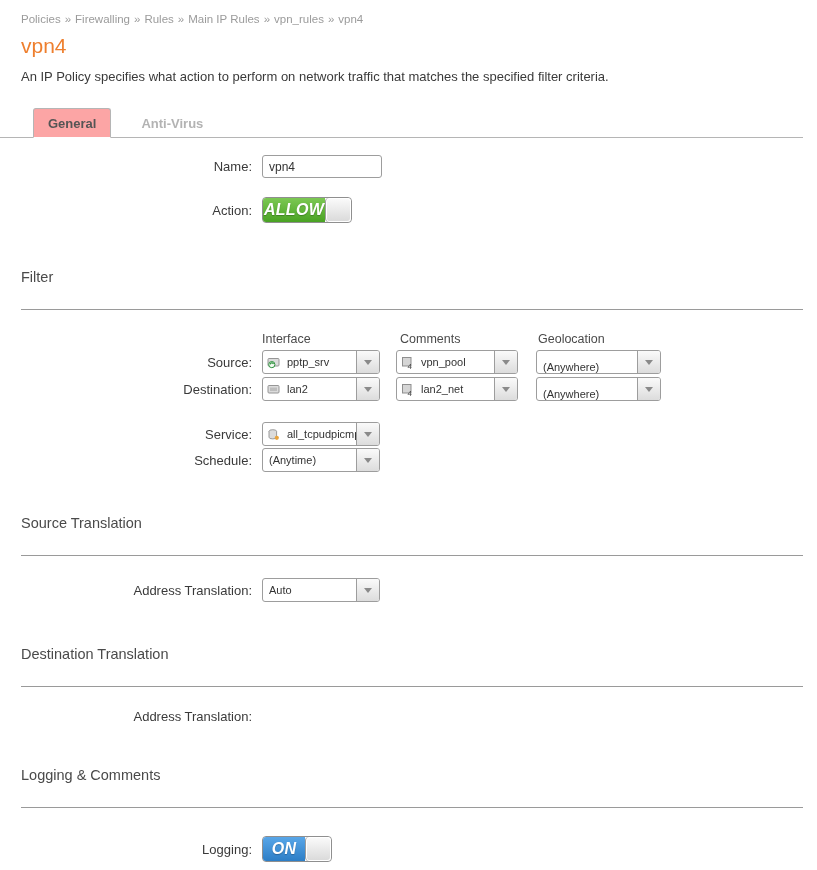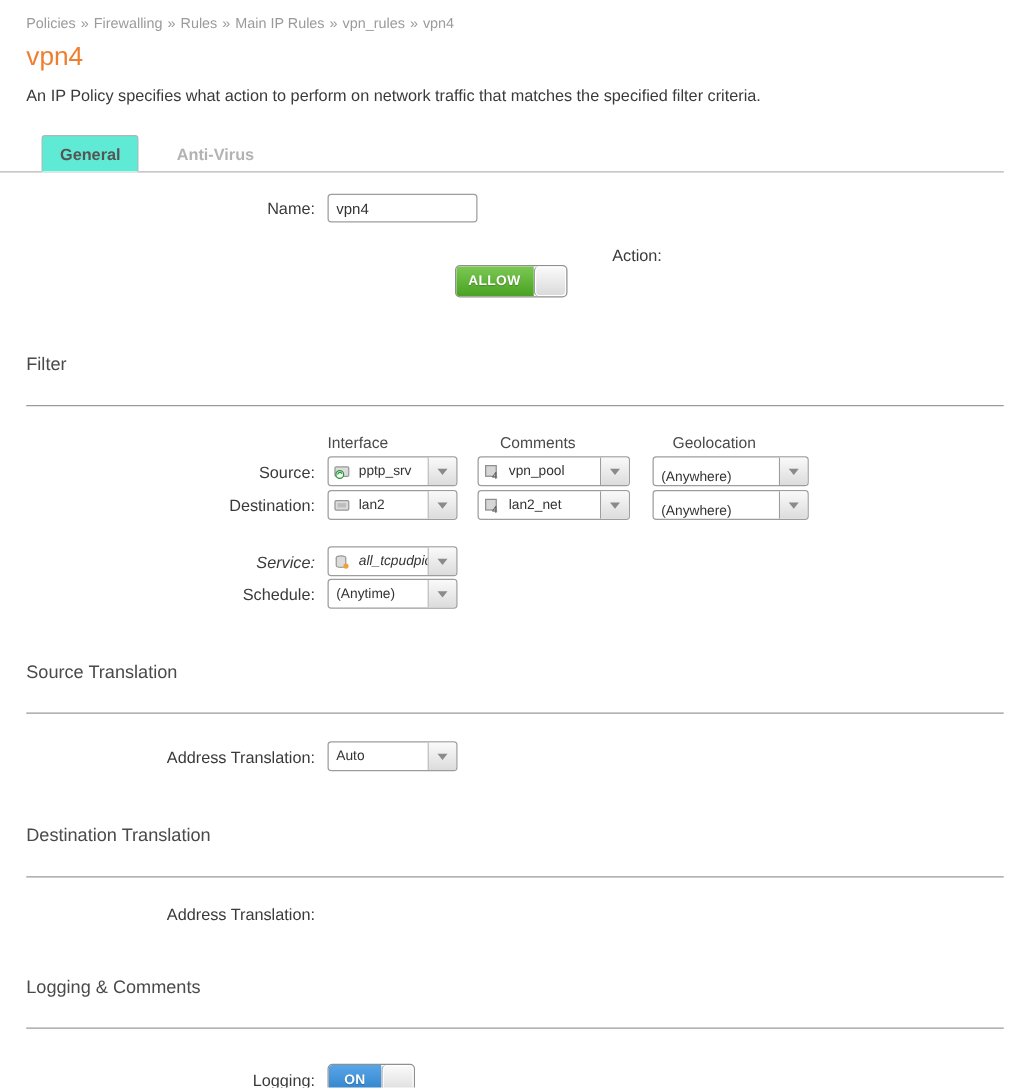--- a/index.html
+++ b/index.html
@@ -20,21 +20,21 @@
   .page-desc { margin: 11px 0 0 21px; font-size: 13px; color: #3a3a3a; }
   
   .tabbar {
     margin-top: 24px; padding-left: 33px;
     border-bottom: 1px solid #b5b5b5;
     display: flex; align-items: flex-end; height: 30px;
     width: 803px;
   }
   .tab { font-size: 13px; font-weight: bold; color: #555; padding: 7px 14px 6px; cursor: pointer; }
   .tab.active {
-    background: #5eead4; border: 1px solid #b5b5b5; border-bottom: 1px solid #fff;
+    background: #fca5a5; border: 1px solid #b5b5b5; border-bottom: 1px solid #fff;
     border-radius: 3px 3px 0 0; margin-bottom: -1px;
   }
   .tab.plain { margin-left: 10px; }
   .tab.disabled { color: #b3b3b3; margin-left: 16px; cursor: default; }
   
   .row { display: flex; align-items: center; }
   .row-label {
     width: 262px; padding-right: 10px; text-align: right;
     font-size: 13px; color: #3a3a3a; flex: none;
   }
@@ -42,23 +42,24 @@
   
   .txt-input {
     width: 120px; height: 23px; border: 1px solid #9d9d9d; border-radius: 3px;
     padding: 0 6px; font-size: 12px; font-family: "Liberation Sans", sans-serif; color: #333;
     outline: none;
   }
   
   .toggle { display: flex; height: 26px; border-radius: 4px; overflow: hidden;
     border: 1px solid #8f8f8f; cursor: pointer; }
   .toggle .on-part {
-    color: #fff; font-size: 11px; font-weight: bold; letter-spacing: .3px;
+    color: #fff; font-size: 16px; font-weight: bold; letter-spacing: .3px;
     display: flex; align-items: center; justify-content: center;
     text-shadow: 0 1px 1px rgba(0,0,0,.25);
+    font-style: italic;
   }
   .toggle.green .on-part { width: 62px; background: linear-gradient(#7cc853, #49a223); }
   .toggle.blue .on-part { width: 42px; background: linear-gradient(#58a6e8, #2d7ec6); }
   .toggle .knob {
     width: 26px; background: linear-gradient(#fbfbfb, #d9d9d9);
     border-left: 1px solid #9d9d9d; border-radius: 4px;
     box-shadow: inset 0 0 0 1px #fff;
   }
   
   .section-head {
@@ -77,21 +78,21 @@
     overflow: hidden; flex: 1; }
   .dd .dd-text.no-icon { padding-left: 6px; }
   .dd .dd-btn {
     width: 23px; height: 100%; flex: none; margin-left: auto;
     border-left: 1px solid #9d9d9d; border-radius: 0 2px 2px 0;
     background: linear-gradient(#fafafa, #dcdcdc);
     display: flex; align-items: center; justify-content: center;
   }
   .tri { width: 0; height: 0; border-left: 4px solid transparent;
     border-right: 4px solid transparent; border-top: 5px solid #8a8a8a; }
-  .dd-120 { width: 104px; }
+  .dd-120 { width: 118px; }
   .dd-122 { width: 122px; }
   .dd-125 { width: 125px; }
   
   .filter-cols { display: flex; margin-left: 262px; }
   .filter-col-head { font-size: 12.5px; color: #4a4a4a; }
   .fc1 { width: 138px; }
   .fc2 { width: 138px; }
   .fc3 { width: 125px; }
   .filter-row .dd { margin-right: 18px; }
   .filter-row .dd:nth-of-type(2) { margin-right: 16px; }
@@ -104,26 +105,26 @@
     font-family: "Liberation Sans", sans-serif; font-size: 12px;
   }
   .scroll-arrows {
     position: absolute; top: 2px; right: 2px; bottom: 3px; width: 18px;
     background: #f6f6f6; display: flex; flex-direction: column;
     align-items: center; justify-content: space-between; padding: 4px 0;
     border-radius: 0 2px 2px 0;
   }
   
   .mt-name { margin-top: 17px; }
-  .mt-action { margin-top: 19px; flex-direction: column; }
+  .mt-action { margin-top: 19px; }
   .mt-filter-head { margin-top: 46px; }
   .mt-colheads { margin-top: 22px; }
   .mt-src { margin-top: 4px; }
   .mt-dst { margin-top: 3px; }
-  .mt-service { margin-top: 21px; font-style: italic; }
+  .mt-service { margin-top: 21px; }
   .mt-schedule { margin-top: 2px; }
   .mt-srctrans { margin-top: 43px; }
   .mt-auto { margin-top: 22px; }
   .mt-dsttrans { margin-top: 44px; }
   .mt-none { margin-top: 22px; }
   .mt-logsec { margin-top: 43px; }
   .mt-logging { margin-top: 28px; }
   .mt-comments { margin-top: 22px; }
 </style>
 </head>

